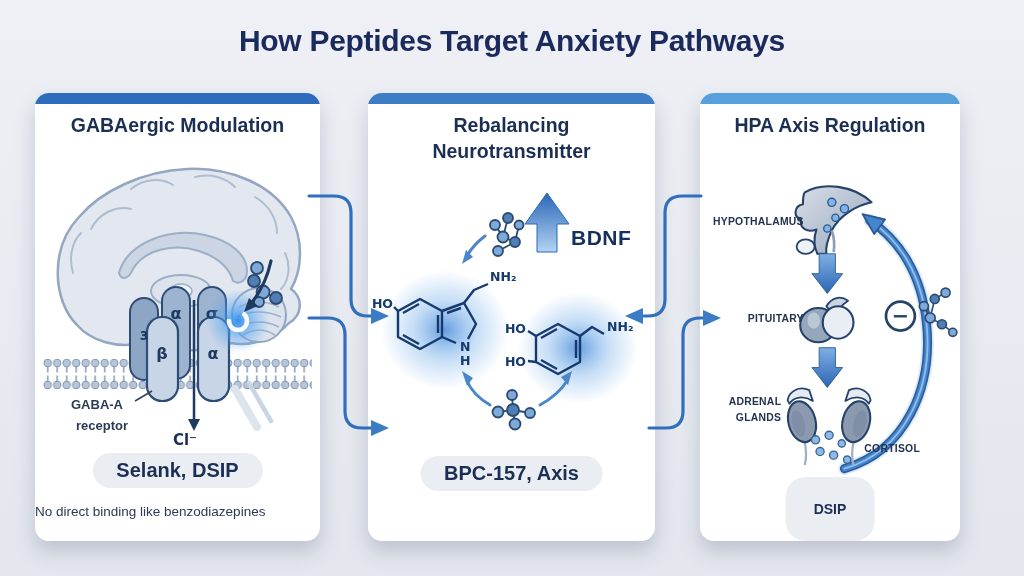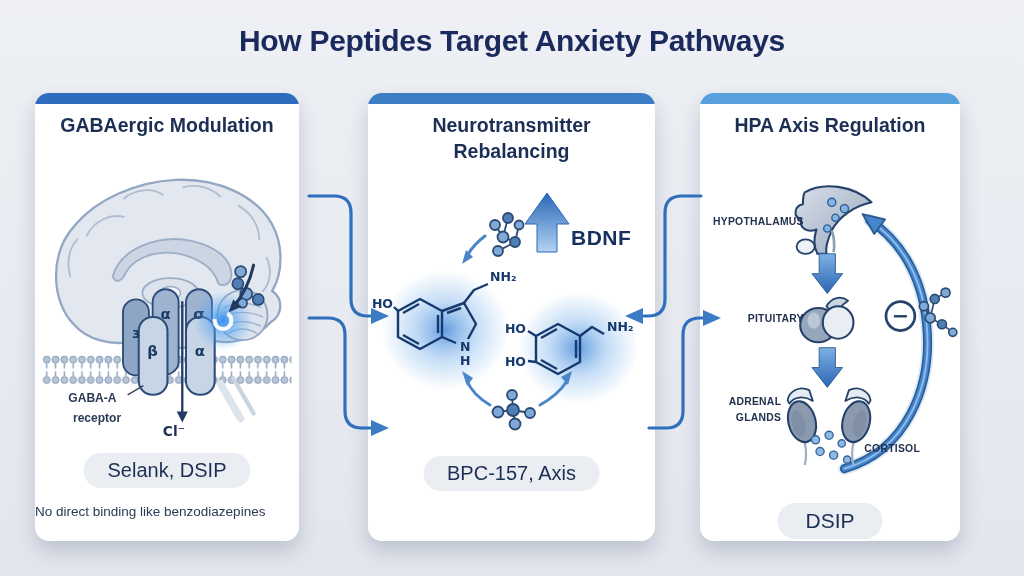--- a/index.html
+++ b/index.html
@@ -3,33 +3,33 @@
 <meta charset="utf-8">
 <style>
   html,body{margin:0;padding:0;background:#e6e9ef;}
   .stage{position:relative;width:1024px;height:576px;overflow:hidden;
     background:linear-gradient(180deg,#eef0f5 0%,#e7eaf0 60%,#e3e6ed 100%);
     font-family:"Liberation Sans",sans-serif;}
   .title{position:absolute;top:24px;left:0;width:100%;text-align:center;
     font-size:30px;font-weight:700;color:#1a2a5c;letter-spacing:-.3px;}
   .card{position:absolute;top:93px;height:448px;background:#fff;border-radius:14px;
     box-shadow:0 10px 20px rgba(96,108,136,.30);overflow:hidden;}
-  .card1{left:35px;width:264px;}
+  .card1{left:35px;width:285px;}
   .card2{left:368px;width:287px;}
   .card3{left:700px;width:260px;}
   .bar{height:11px;width:100%;}
   .card-heading{position:absolute;top:21px;left:0;width:100%;text-align:center;
     font-size:19.5px;font-weight:700;color:#1b2f55;z-index:3;}
   .card2 .card-heading{top:19px;line-height:26px;}
   .badge{position:absolute;left:50%;transform:translateX(-50%);background:#eaedf2;
-    border-radius:20px;font-weight:400;font-size:20px;color:#1b2f55;
+    border-radius:20px;font-weight:700;font-size:20px;color:#1b2f55;
     padding:6px 24px;white-space:nowrap;z-index:3;}
   .card1 .badge{top:360px;}
   .card2 .badge{top:363px;}
-  .card3 .badge{top:410px;font-size:21px;padding:6px 28px;}
+  .card3 .badge{top:384px;font-size:14px;padding:24px 28px;}
   .note{position:absolute;top:411px;left:0;width:100%;text-align:left;
     font-size:13.5px;color:#2b3a55;z-index:3;}
   svg.art{position:absolute;inset:0;width:100%;height:100%;}
   .connectors{position:absolute;inset:0;z-index:6;pointer-events:none;}
   
   text{font-family:"Liberation Sans",sans-serif;}
   .sub{font-family:"DejaVu Sans",sans-serif;font-size:16px;font-weight:600;fill:#1d3a60;text-anchor:middle;}
   .lbl{font-size:13px;font-weight:700;fill:#2b3a55;text-anchor:middle;}
   .ion{font-family:"DejaVu Sans",sans-serif;font-size:15px;font-weight:700;fill:#1d2f52;text-anchor:middle;}
   .chem{font-family:"DejaVu Sans",sans-serif;font-size:12.5px;font-weight:700;fill:#173a6e;}
@@ -147,22 +147,22 @@
       <text class="ion" x="150" y="352">Cl⁻</text>
     </svg>
 
     <div class="badge">Selank, DSIP</div>
     <div class="note">No direct binding like benzodiazepines</div>
   </div>
 
   <div class="card card2">
     <div class="bar" style="background: rgb(60, 125, 198);"></div>
     <div class="card-heading">
+      <div>Rebalancing</div>
       <div>Neurotransmitter</div>
-      <div>Rebalancing</div>
     </div>
 
     <svg class="art" viewBox="0 0 287 448">
       <defs>
         <radialGradient id="glowMol" cx="50%" cy="50%" r="50%">
           <stop offset="0%" stop-color="#3f85d8" stop-opacity="0.80"></stop>
           <stop offset="50%" stop-color="#6aa9e8" stop-opacity="0.38"></stop>
           <stop offset="100%" stop-color="#6aa9e8" stop-opacity="0"></stop>
         </radialGradient>
         <linearGradient id="gBdnf" x1="0" y1="0" x2="0" y2="1">

